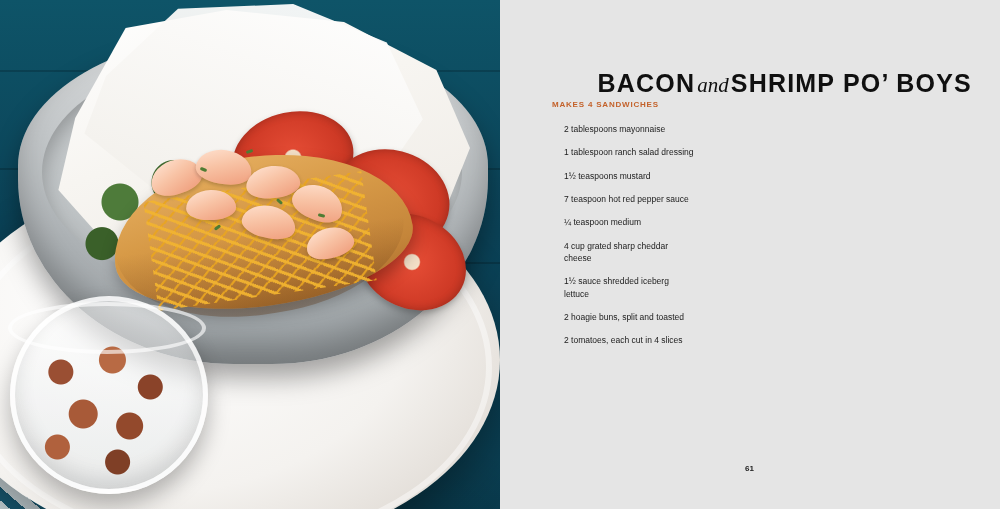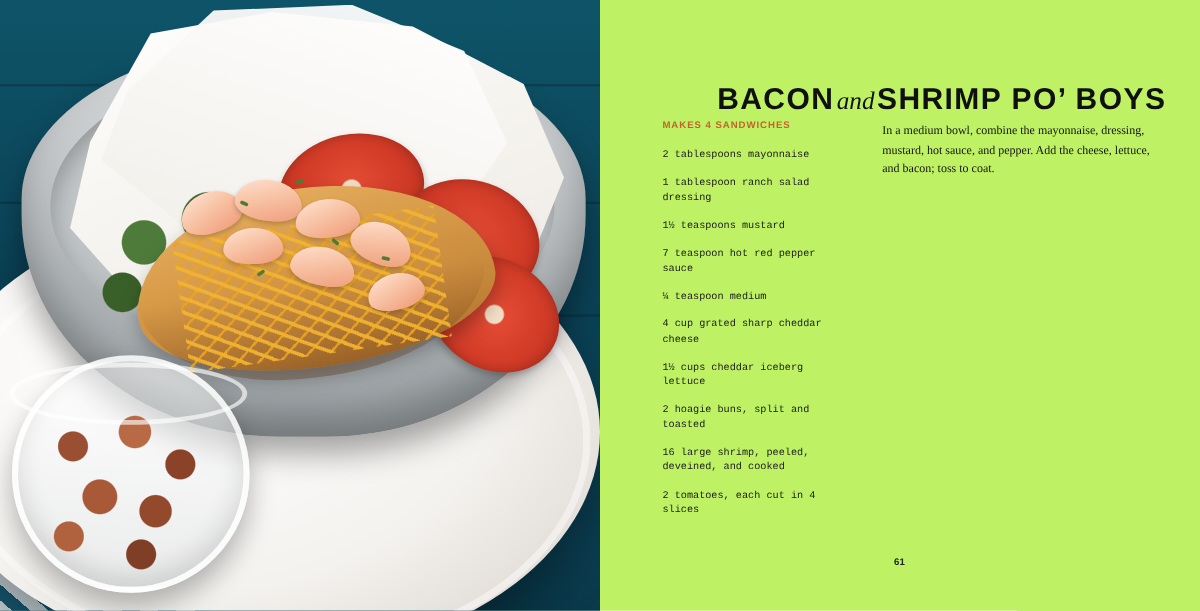--- a/index.html
+++ b/index.html
@@ -244,21 +244,21 @@
     border-radius: 50%;
     border: 4px solid rgba(255,255,255,0.8);
     opacity: .8;
   }
 
   
   .recipe-page {
     position: relative;
     width: 500px;
     height: 509px;
-    background: #bef264;
+    background: #e5e5e5;
     box-sizing: border-box;
     padding: 0;
   }
   .recipe-title {
     position: absolute;
     left: 0;
     right: 28px;
     top: 52px;
     text-align: right;
     font-family: "Liberation Sans", sans-serif;
@@ -290,25 +290,26 @@
   .makes {
     font-family: "Liberation Sans", sans-serif;
     font-size: 8px;
     font-weight: bold;
     letter-spacing: 0.8px;
     color: #c4622b;
     margin: 0 0 14px 0;
     text-transform: uppercase;
   }
   .ingredient {
-    font-family: Liberation Mono, monospace;
+    font-family: Liberation Sans, sans-serif;
     font-size: 8.5px;
     line-height: 1.45;
     color: #1b1b1b;
     margin-bottom: 11px;
+    margin-left: 12px;
   }
   .col-method {
     width: 248px;
     padding-top: 2px;
   }
   .step {
     font-family: "Liberation Serif", serif;
     font-size: 10px;
     line-height: 1.55;
     color: #141414;
@@ -386,28 +387,26 @@
 
       <div class="col-ingredients">
         <p class="makes">MAKES 4 SANDWICHES</p>
 
         <p class="ingredient">2 tablespoons mayonnaise</p>
         <p class="ingredient">1 tablespoon ranch salad dressing</p>
         <p class="ingredient">1½ teaspoons mustard</p>
         <p class="ingredient">7 teaspoon hot red pepper sauce</p>
         <p class="ingredient">¼ teaspoon medium</p>
         <p class="ingredient">4 cup grated sharp cheddar cheese</p>
-        <p class="ingredient">1½ cups cheddar iceberg lettuce</p>
+        <p class="ingredient">1½ sauce shredded iceberg lettuce</p>
         <p class="ingredient">2 hoagie buns, split and toasted</p>
-        <p class="ingredient">16 large shrimp, peeled, deveined, and cooked</p>
         <p class="ingredient">2 tomatoes, each cut in 4 slices</p>
       </div>
 
       <div class="col-method">
-        <p class="step">In a medium bowl, combine the mayonnaise, dressing, mustard, hot sauce, and pepper. Add the cheese, lettuce, and bacon; toss to coat.</p>
       </div>
 
     </div>
 
     <div class="folio">61</div>
   </div>
 
 </div>
 
 </body></html>

